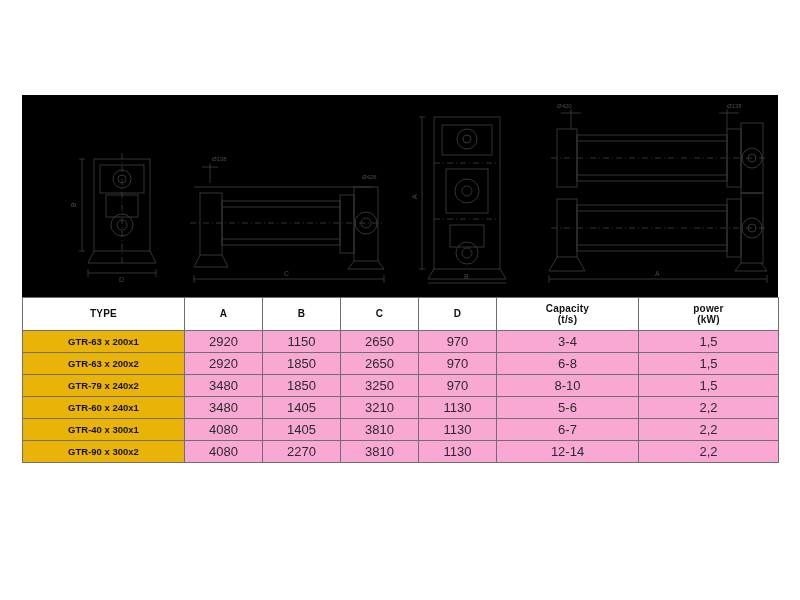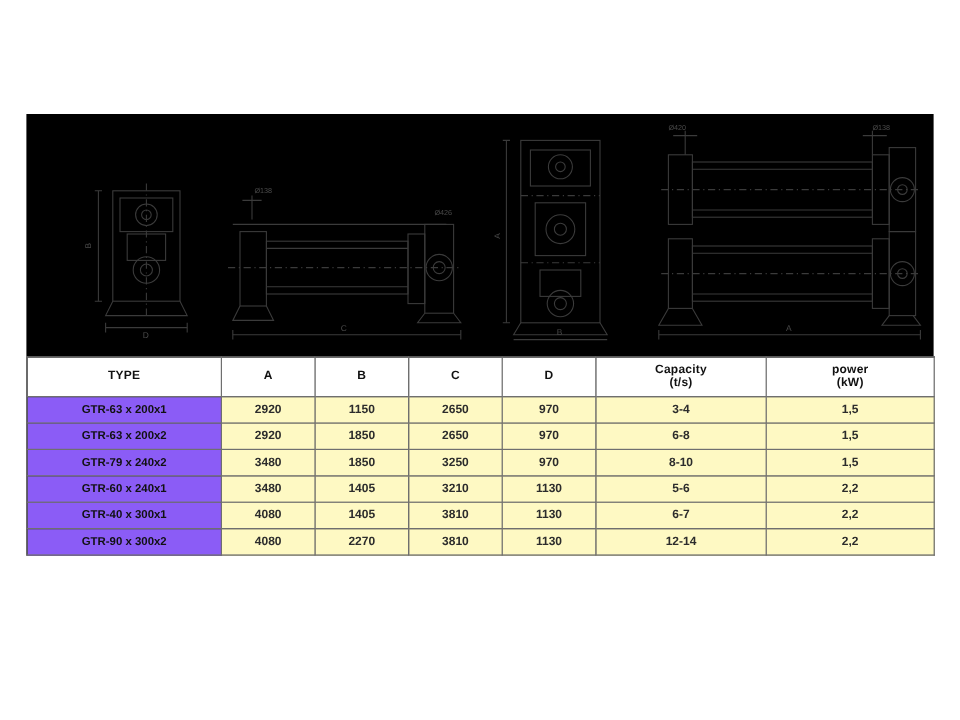--- a/index.html
+++ b/index.html
@@ -59,28 +59,27 @@
     color: #111111;
     font-size: 10px;
     font-weight: bold;
     height: 32px;
     line-height: 1.15;
     letter-spacing: .2px;
   }
 
   #spec-table tbody td {
     height: 21px;
-    font-size: 10px;
+    font-size: 13px;
     color: #2c2c2c;
-    background: #fef9c3;
-    font-weight: bold;
+    background: #f9a8d4;
   }
 
   #spec-table tbody td.type-cell {
-    background: #8b5cf6;
+    background: #eab308;
     color: #111111;
     font-weight: bold;
     font-size: 9.5px;
   }
 
   
   col.c-type { width: 162px; }
   col.c-a    { width: 78px; }
   col.c-b    { width: 78px; }
   col.c-c    { width: 78px; }

